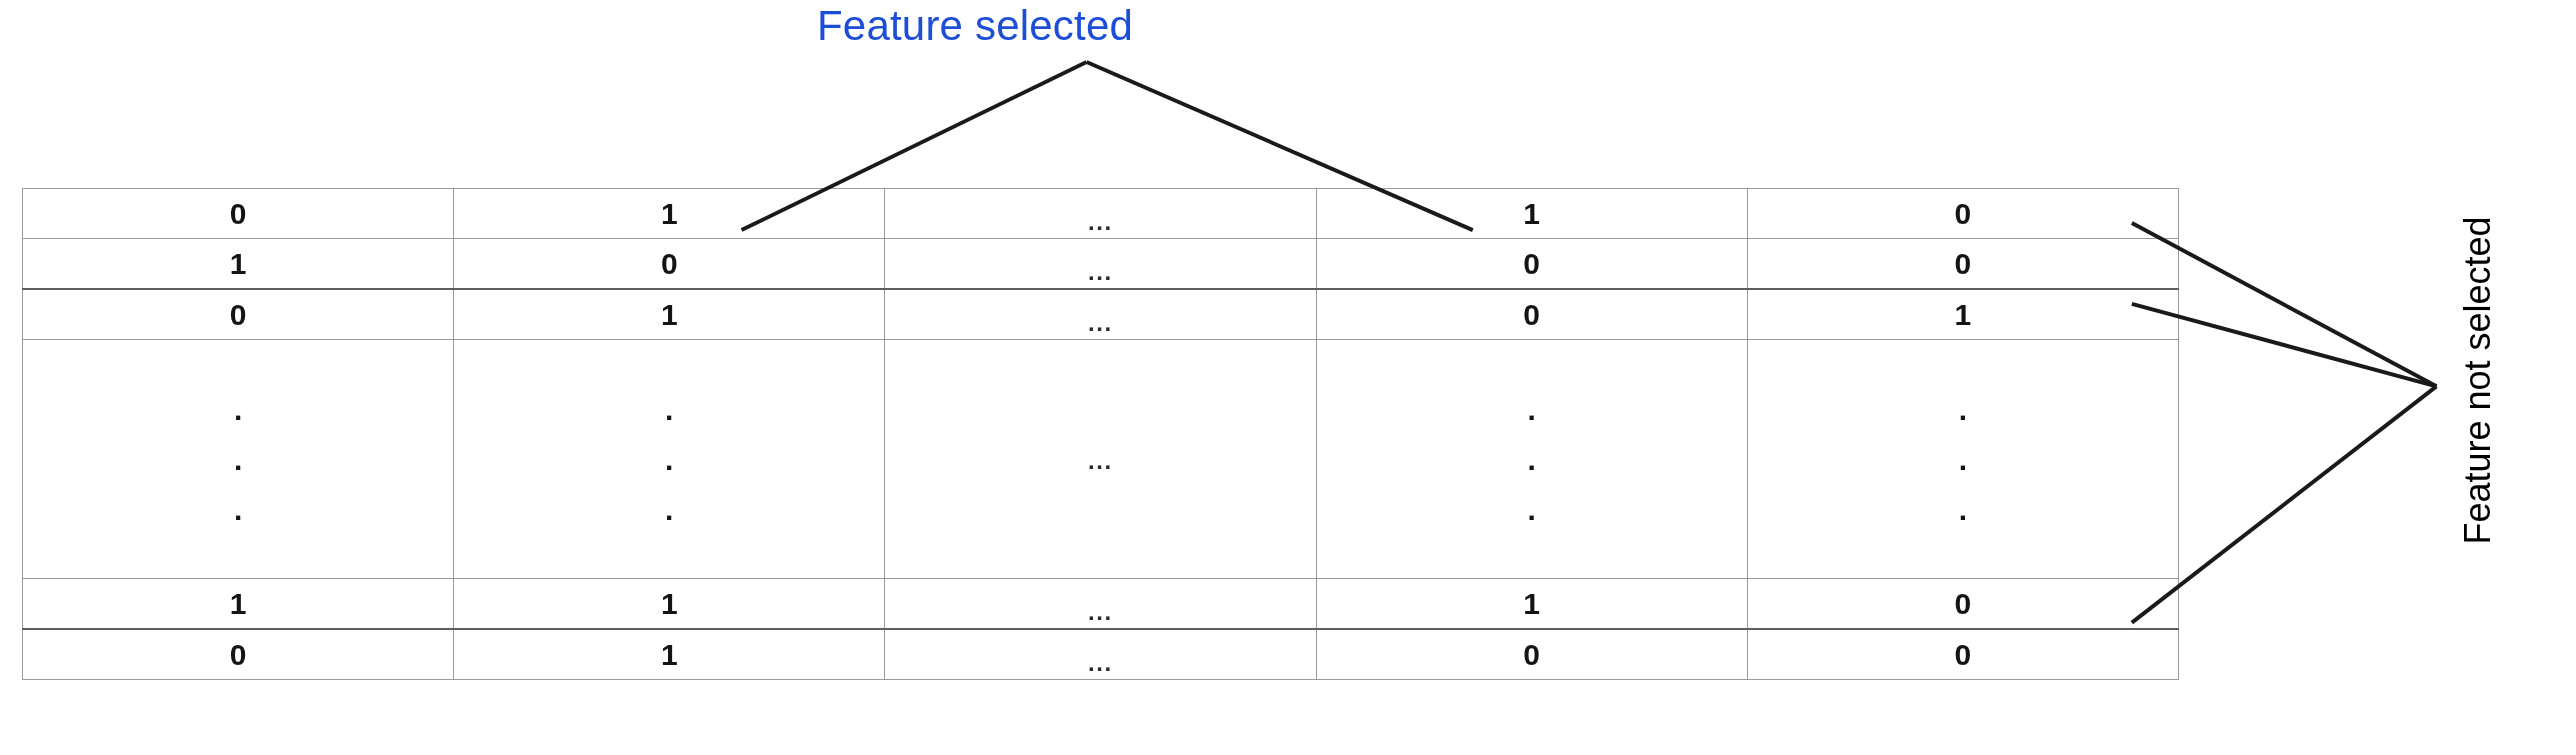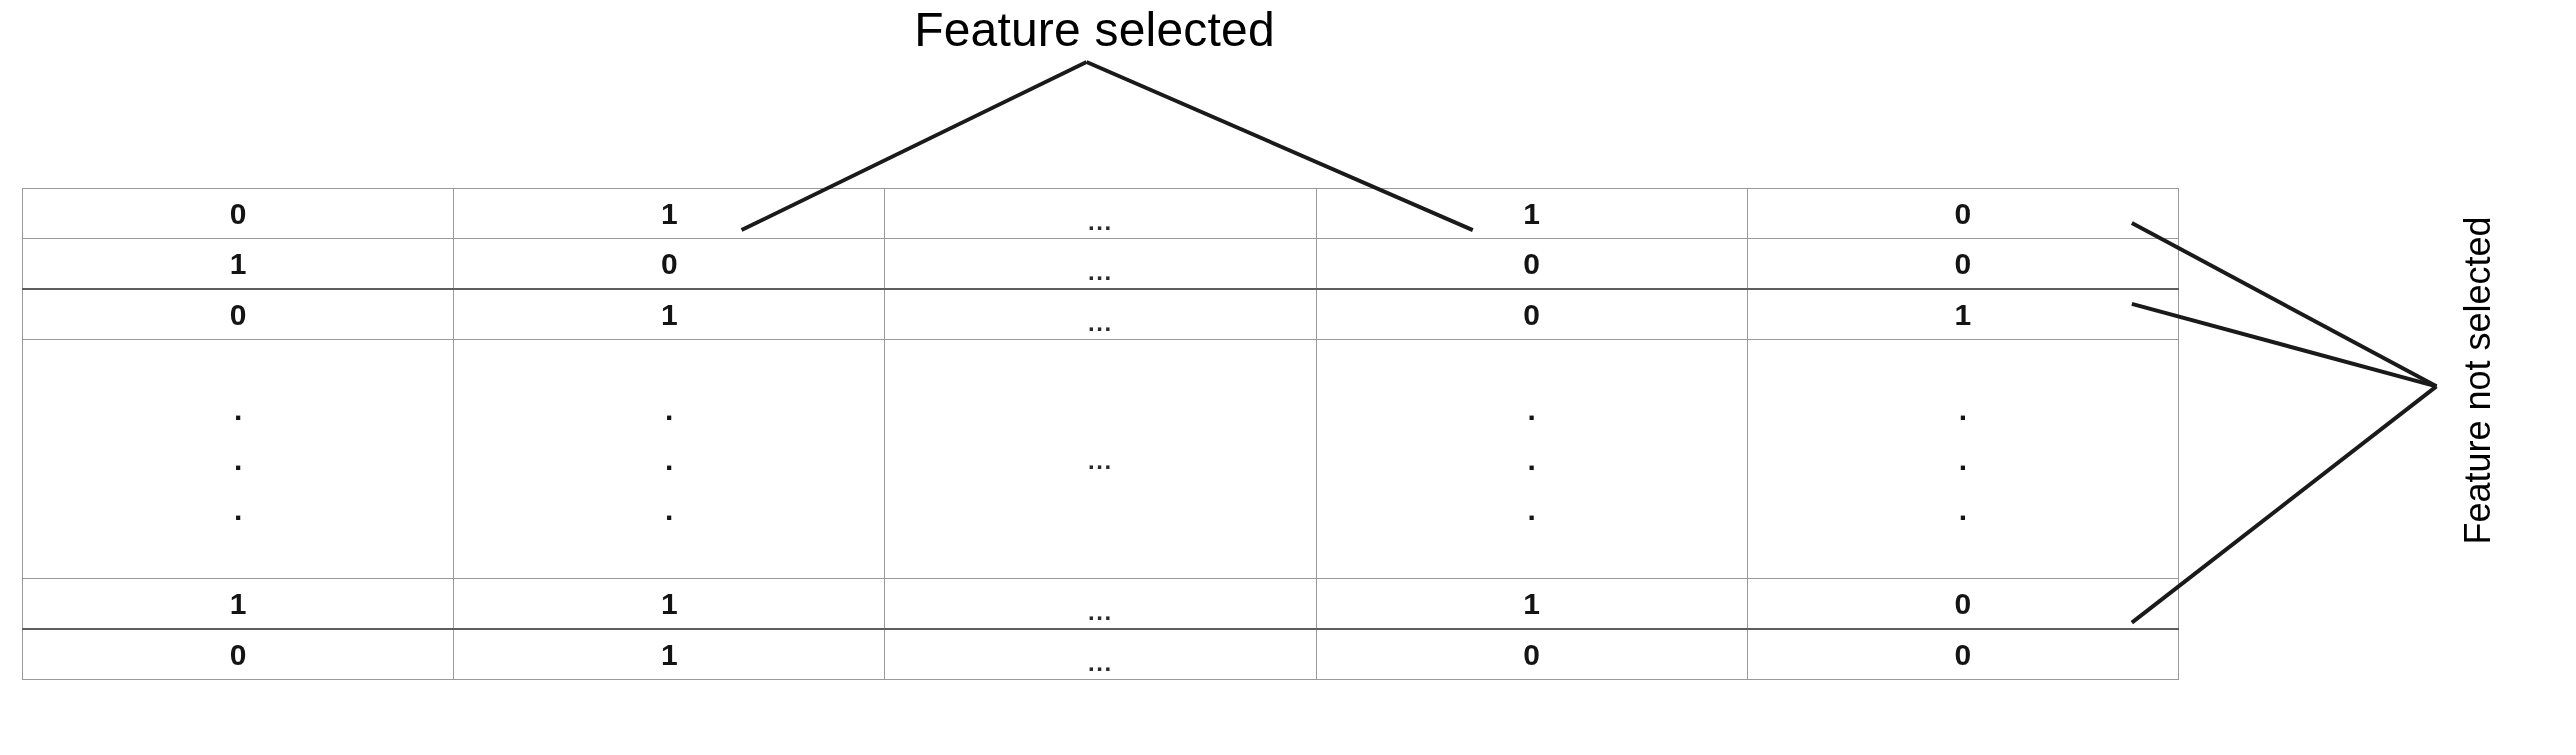--- a/index.html
+++ b/index.html
@@ -18,24 +18,24 @@
     background: #ffffff;
     overflow: hidden;
   }
 
   
   .top-label {
     position: absolute;
     left: 817px;
     top: 1.6px;
     width: 555px;
-    text-align: center;
-    font-size: 48px;
+    text-align: left;
+    font-size: 42px;
     font-weight: 400;
-    color: #000000;
+    color: #1d4ed8;
     letter-spacing: 0.2px;
     white-space: nowrap;
   }
 
   
   .side-label {
     position: absolute;
     left: 2457px;
     top: 71px;
     width: 619px;

